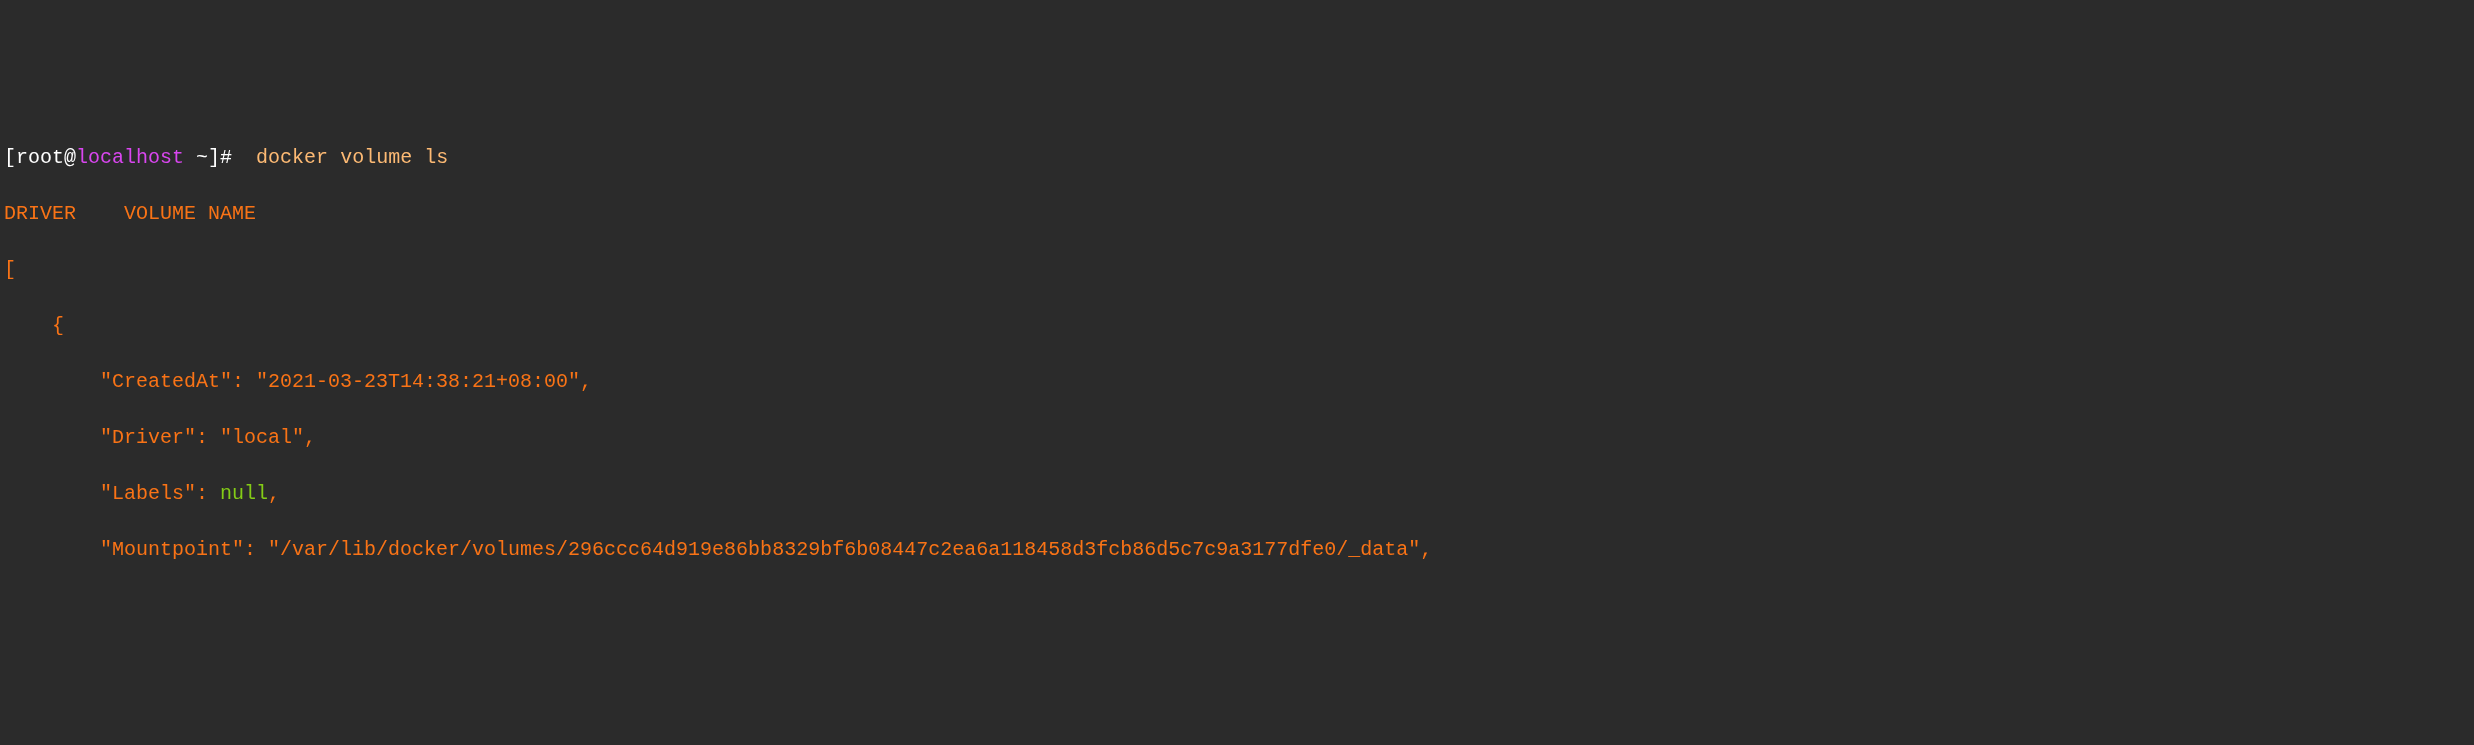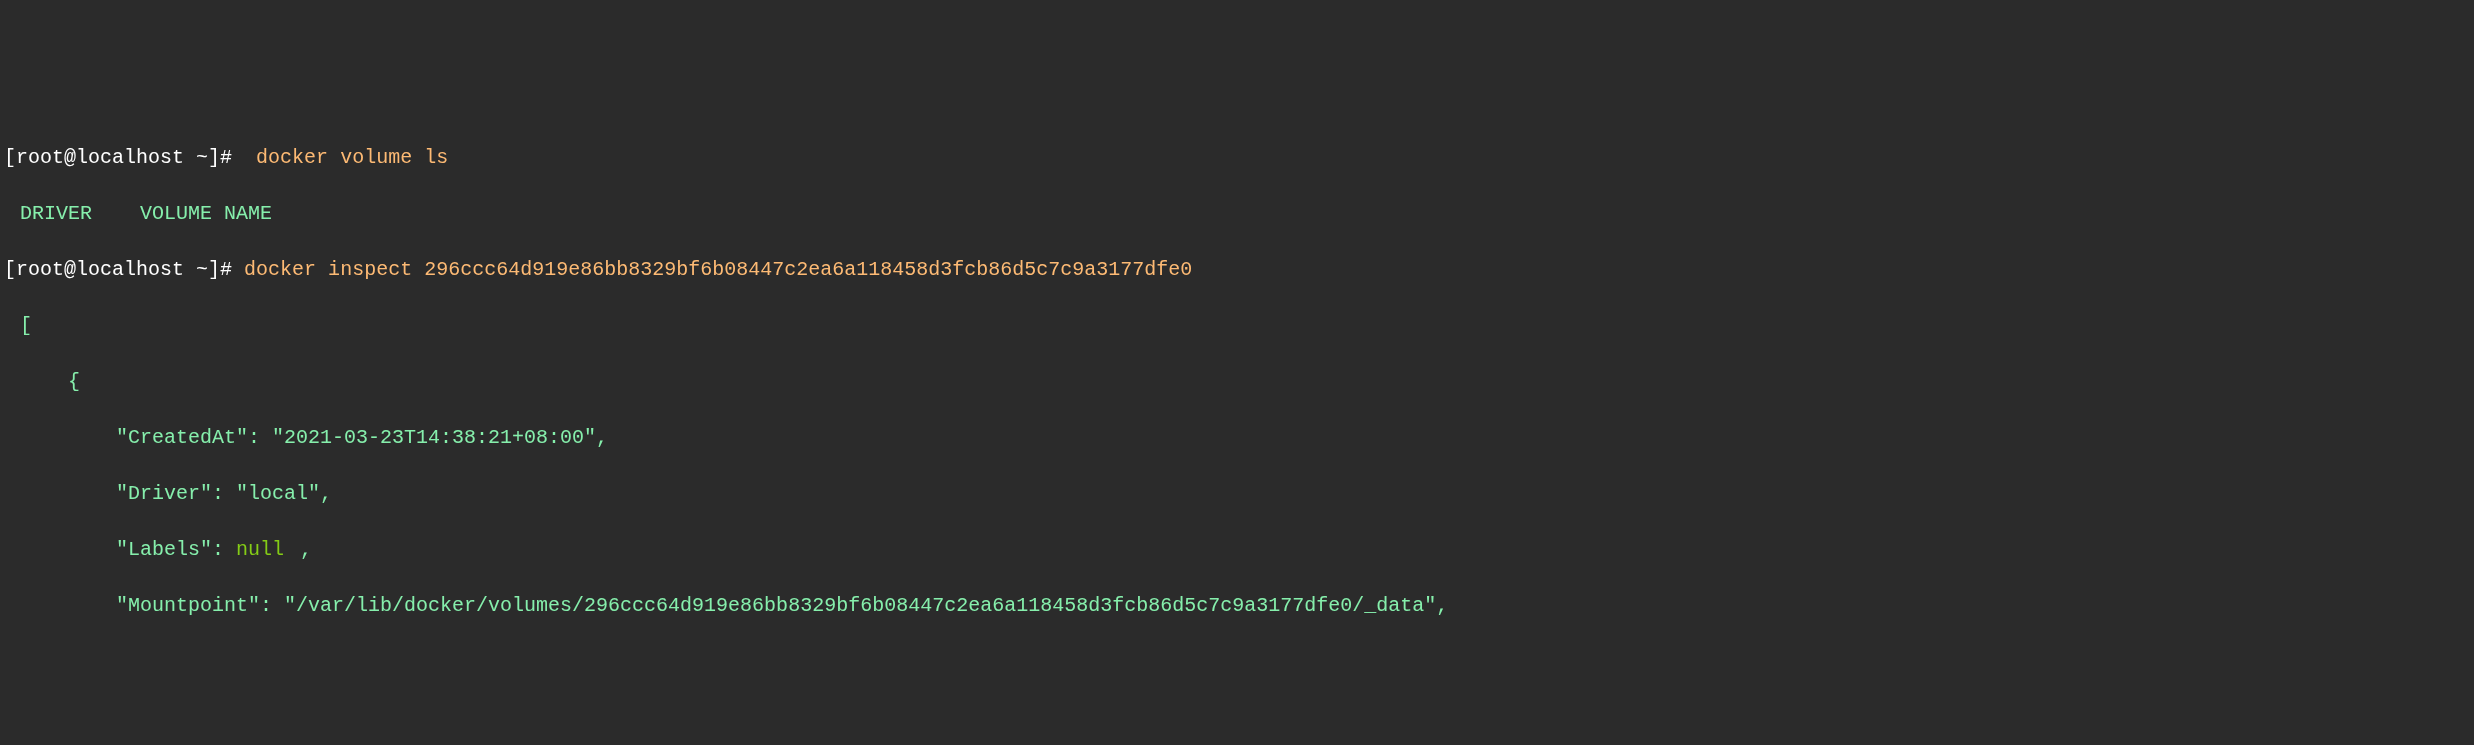--- a/index.html
+++ b/index.html
@@ -12,36 +12,35 @@
       padding: 4px;
       white-space: pre;
     }
     .terminal {
       width: 100%;
     }
     .line {
       display: block;
     }
     .user { color: #ffffff; }
-    .host { color: #ffffff; }
+    .host { color: #d946ef; }
     .path { color: #ffffff; }
     .prompt-end { color: #ffffff; }
     .cmd { color: #fdba74; }
-    .output { color: #86efac; margin-left: 16px; }
+    .output { color: #f97316; }
     .null { color: #84cc16; }
   </style>
 </head>
 <body>
 
 
 
 <div class="terminal">
 <div class="line"><span class="user">[</span><span class="user">root</span><span class="user">@</span><span class="host">localhost</span><span class="path"> ~</span><span class="prompt-end">]# </span><span class="cmd"> docker volume ls</span></div>
 <div class="line output">DRIVER    VOLUME NAME</div>
-<div class="line"><span class="user">[</span><span class="user">root</span><span class="user">@</span><span class="host">localhost</span><span class="path"> ~</span><span class="prompt-end">]# </span><span class="cmd">docker inspect 296ccc64d919e86bb8329bf6b08447c2ea6a118458d3fcb86d5c7c9a3177dfe0</span></div>
 <div class="line output">[</div>
 <div class="line output">    {</div>
 <div class="line output">        "CreatedAt": "2021-03-23T14:38:21+08:00",</div>
 <div class="line output">        "Driver": "local",</div>
 <div class="line"><span class="output">        "Labels": </span><span class="null">null</span><span class="output">,</span></div>
 <div class="line output">        "Mountpoint": "/var/lib/docker/volumes/296ccc64d919e86bb8329bf6b08447c2ea6a118458d3fcb86d5c7c9a3177dfe0/_data",</div>
 
 
 
 

